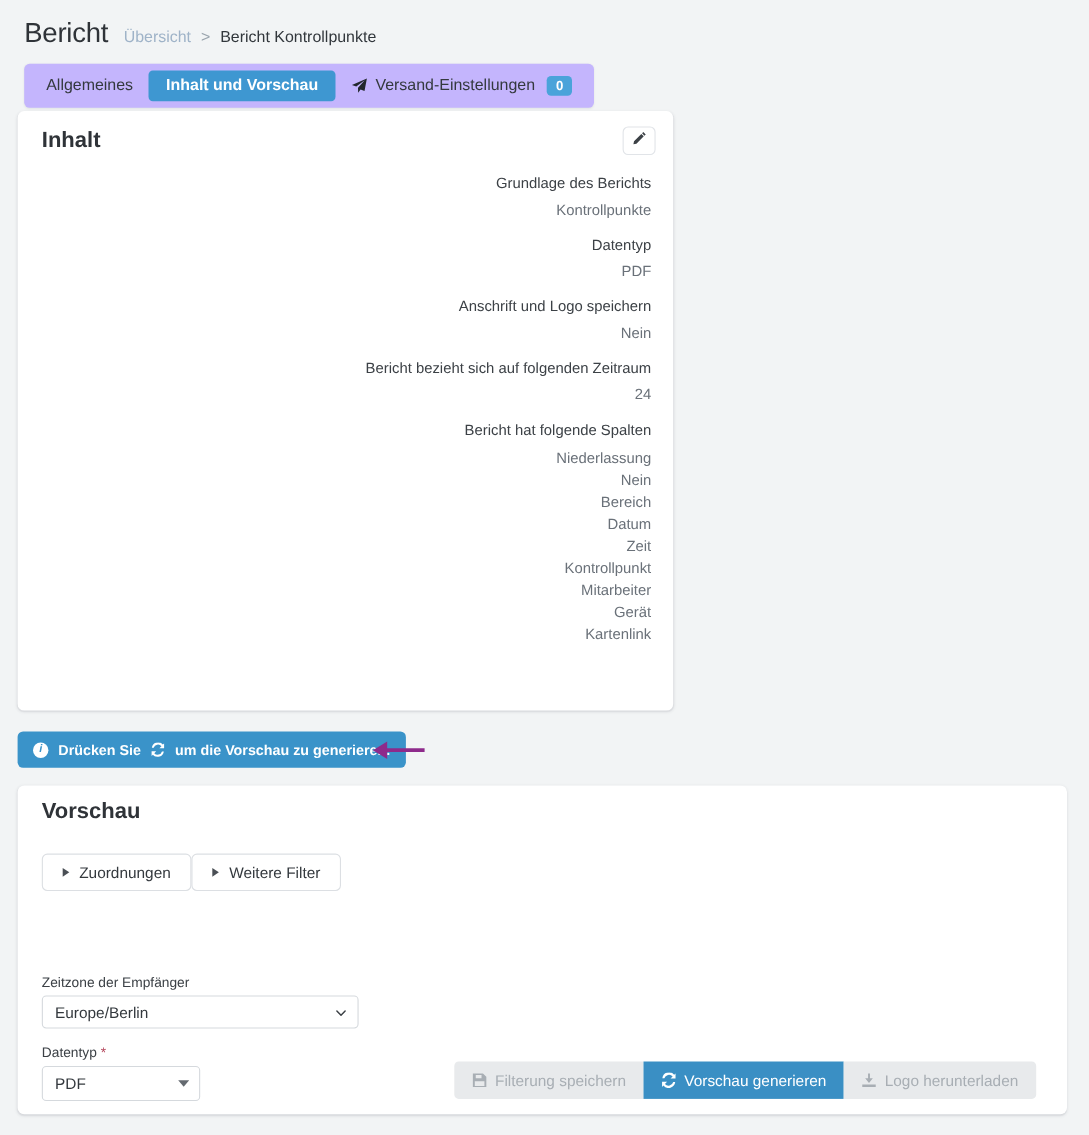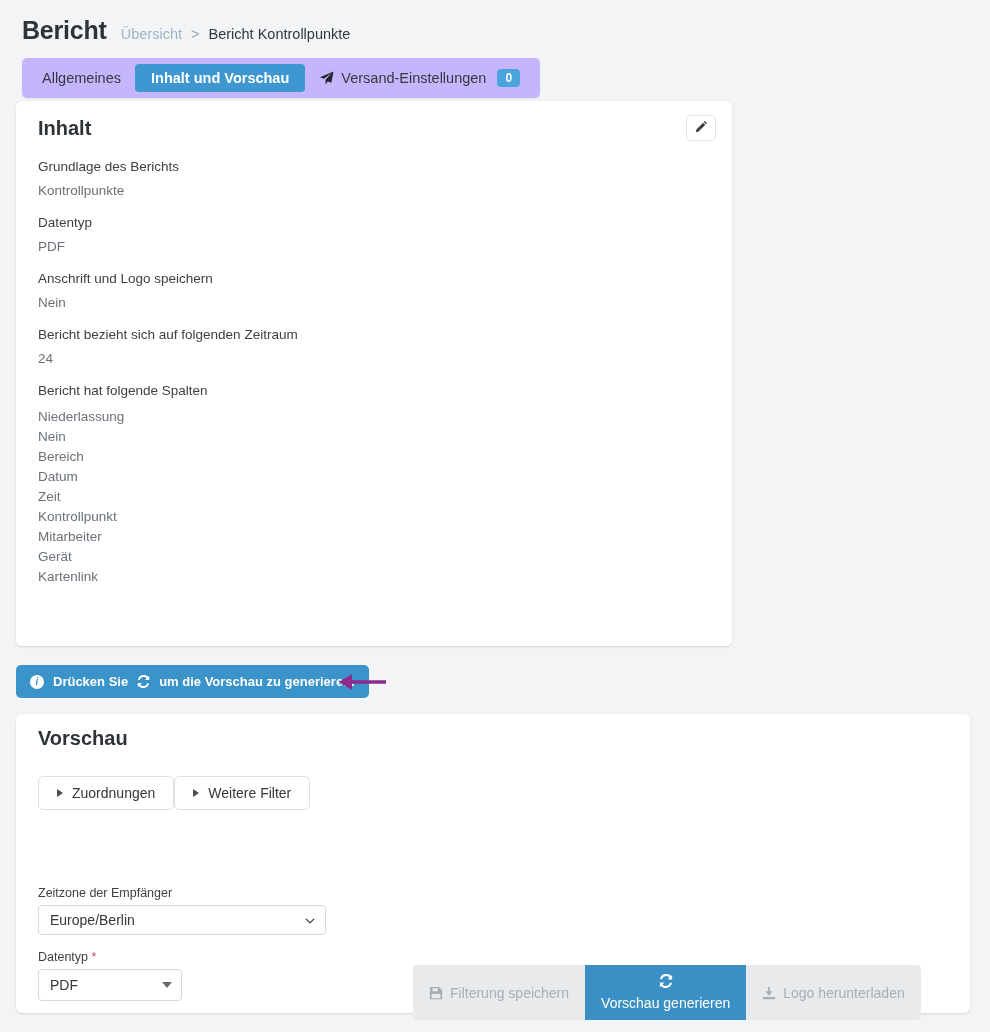--- a/index.html
+++ b/index.html
@@ -7,21 +7,21 @@
     margin: 0; padding: 0;
     width: 990px; height: 1032px;
     background: #f2f4f5;
     font-family: "Liberation Sans", sans-serif;
     -webkit-font-smoothing: antialiased;
   }
   .page { position: relative; width: 990px; height: 1032px; overflow: hidden; }
 
   
   .header { display: flex; align-items: baseline; padding: 16px 0 0 22px; }
-  .page-title { font-size: 25px; font-weight: bold; color: #2f3338; letter-spacing: -0.2px; }
+  .page-title { font-size: 25px; font-weight: normal; color: #2f3338; letter-spacing: -0.2px; }
   .breadcrumb { margin-left: 14px; font-size: 14.5px; color: #3a3f44; }
   .crumb-link { color: #9fb3c8; }
   .crumb-sep { color: #9aa4ad; margin: 0 5px; }
   .crumb-current { color: #32373c; }
 
   
   .tabbar {
     margin: 13px 0 0 22px;
     display: inline-flex; align-items: center;
     background: #c4b5fd; border-radius: 5px;
@@ -39,21 +39,21 @@
     background: #4aa3da; color: #fff; font-size: 12px; font-weight: bold;
     border-radius: 4px; padding: 2px 8px; line-height: 14px; margin-left: 4px;
   }
   .plane { width: 15px; height: 15px; display: inline-block; }
 
   
   .card {
     position: absolute; background: #fff; border-radius: 6px;
     box-shadow: 0 1px 3px rgba(16,24,40,.10), 0 1px 1px rgba(16,24,40,.04);
   }
-  #inhalt-card { left: 16px; top: 101px; width: 716px; height: 545px; }
+  #inhalt-card { left: 16px; top: 101px; width: 596px; height: 545px; text-align: right; }
   #vorschau-card { left: 16px; top: 714px; width: 954px; height: 299px; }
 
   .card-title { font-size: 20px; font-weight: bold; color: #2f3338; }
   #inhalt-card .card-title { position: absolute; left: 22px; top: 16px; }
   #vorschau-card .card-title { position: absolute; left: 22px; top: 13px; }
 
   .edit-btn {
     position: absolute; right: 16px; top: 14px;
     width: 30px; height: 26px; border: 1px solid #e1e4e8; border-radius: 5px;
     background: #fff; display: flex; align-items: center; justify-content: center;
@@ -119,21 +119,21 @@
     border-left: 5px solid transparent; border-right: 5px solid transparent;
   }
 
   
   .actions { position: absolute; left: 397px; top: 251px; display: flex; }
   .act-btn {
     font-size: 14px; padding: 9px 16px; display: flex; align-items: center; gap: 7px;
     border: none; white-space: nowrap; cursor: pointer; font-family: inherit;
   }
   .act-btn.disabled { background: #e8eaec; color: #a8aeb4; cursor: default; }
-  .act-btn.primary { background: #3a8fc4; color: #ffffff; flex-direction: column; }
+  .act-btn.primary { background: #3a8fc4; color: #ffffff; }
   .act-btn:first-child { border-radius: 4px 0 0 4px; }
   .act-btn:last-child { border-radius: 0 4px 4px 0; }
   .ico { width: 14px; height: 14px; flex: 0 0 auto; }
 </style>
 </head>
 <body>
 
 <div class="page">
 
   

